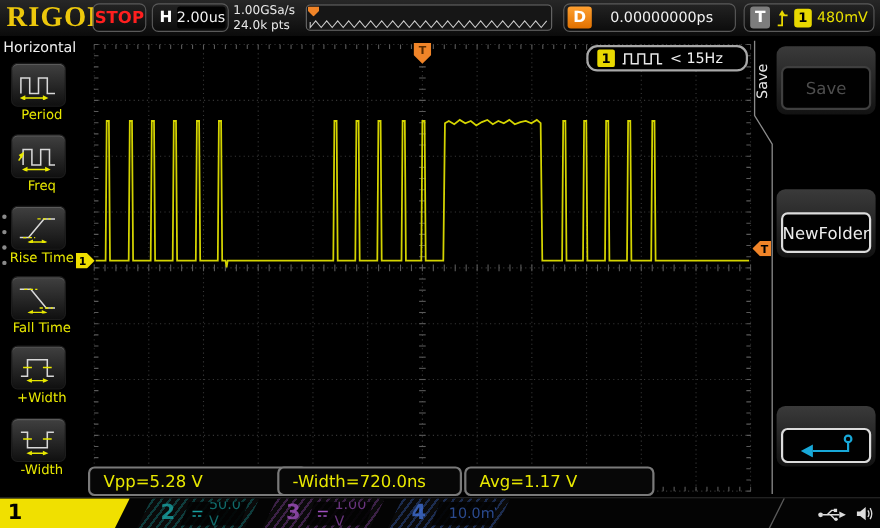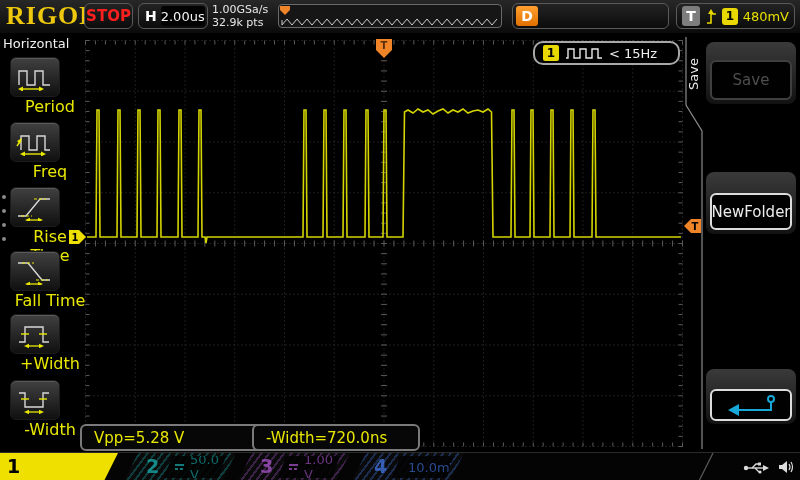--- a/index.html
+++ b/index.html
@@ -32,21 +32,21 @@
             font-weight:bold;font-size:14px;display:flex;align-items:center;justify-content:center;}
   .t-ch-square{width:17px;height:17px;background:#e8d800;border-radius:3px;color:#000;
                font-weight:bold;font-size:12px;display:flex;align-items:center;justify-content:center;}
   .t-level{color:#e8e000;font-size:13px;}
   
   .left-menu{position:absolute;left:0;top:33px;width:84px;height:419px;}
   .lm-title{position:absolute;left:3px;top:3px;font-size:13px;color:#f0f0f0;}
   .lm-icon-btn{position:absolute;left:10px;width:48px;height:38px;border-radius:6px;
                background:linear-gradient(#404040,#101010);border:1px solid #1c1c1c;
                box-shadow:inset 0 1px 0 #5a5a5a;display:flex;align-items:center;justify-content:center;}
-  .lm-label{position:absolute;left:0;width:76px;text-align:center;font-size:16px;color:#e8e800;padding-left:12px;}
+  .lm-label{position:absolute;left:0;width:76px;text-align:center;font-size:12px;color:#e8e800;}
   .page-dot{position:absolute;left:2px;width:4px;height:4px;border-radius:50%;background:#8a8a8a;}
   
   .grid-svg{position:absolute;left:85px;top:38px;}
   .trig-pos-marker{position:absolute;left:376px;top:38px;}
   .trig-level-marker{position:absolute;left:684px;top:219px;}
   .ch1-marker{position:absolute;left:69px;top:230px;}
   .trig-info{position:absolute;left:533px;top:41px;width:147px;height:24px;background:#000;
              border:2px solid #a8a8a8;border-radius:10px;display:flex;align-items:center;
              gap:6px;padding:0 8px;box-sizing:border-box;}
   .ti-ch{width:16px;height:16px;background:#e8d800;border-radius:2px;color:#000;font-weight:bold;
@@ -101,32 +101,33 @@
 
   <div class="top-bar">
     <div class="logo">RIGOL</div>
     <div class="tb-badge stop-btn">STOP</div>
     <div class="tb-badge h-badge">
       <span class="h-label">H</span>
       <span class="h-value">2.00us</span>
     </div>
     <div class="acq">
       <div>1.00GSa/s</div>
-      <div>32.9k pts</div>
+      <div>24.0k pts</div>
     </div>
     <div class="preview">
       <svg id="preview-svg" width="220" height="22">
           <path d="M2,14 L2,19 L7,13 L12,19 L17,13 L22,19 L27,13 L32,19 L37,13 L42,19 L47,13 L52,19 L57,13 L62,19 L67,13 L72,19 L77,13 L82,19 L87,13 L92,19 L97,13 L102,19 L107,13 L112,19 L117,13 L122,19 L127,13 L132,19 L137,13 L142,19 L147,13 L152,19 L157,13 L162,19 L167,13 L172,19 L177,13 L182,19 L187,13 L192,19 L197,13 L202,19 L207,13 L212,19 L217,13" fill="none" stroke="#cccccc" stroke-width="1"></path>
         </svg>
       <svg class="preview-marker" width="10" height="9">
         <polygon points="0,0 10,0 10,4 5,9 0,4" fill="#f08428"></polygon>
       </svg>
     </div>
     <div class="tb-badge d-badge">
       <span class="d-square">D</span>
+      <span class="d-value">0.00000000ps</span>
     </div>
     <div class="tb-badge t-badge">
       <span class="t-square">T</span>
       <svg width="13" height="18">
         <polyline points="2,16 6,16 6,7 11,7" fill="none" stroke="#e8d800" stroke-width="1.6"></polyline>
         <polygon points="3,7 9,7 6,2" fill="#e8d800"></polygon>
       </svg>
       <span class="t-ch-square">1</span>
       <span class="t-level">480mV</span>
     </div>
@@ -561,20 +562,21 @@
   <div class="trig-info">
     <span class="ti-ch">1</span>
     <svg width="38" height="12">
       <polyline points="1,11 3,11 3,2 9,2 9,11 15,11 15,2 21,2 21,11 27,11 27,2 33,2 33,11 37,11" fill="none" stroke="#e8e8e8" stroke-width="1.4"></polyline>
     </svg>
     <span class="ti-freq">&lt; 15Hz</span>
   </div>
 
   <div class="meas-box m1">Vpp=5.28 V</div>
   <div class="meas-box m2">-Width=720.0ns</div>
+  <div class="meas-box m3">Avg=1.17 V</div>
 
   <svg class="tab-outline" width="24" height="419">
     <path d="M6,4 L6,72 L22,98 L22,416" fill="none" stroke="#8a8a8a" stroke-width="1.2"></path>
   </svg>
   <div class="save-tab">Save</div>
 
   <div class="rm-group g1">
     <div class="rm-btn disabled">Save</div>
   </div>
   <div class="rm-group g3">

